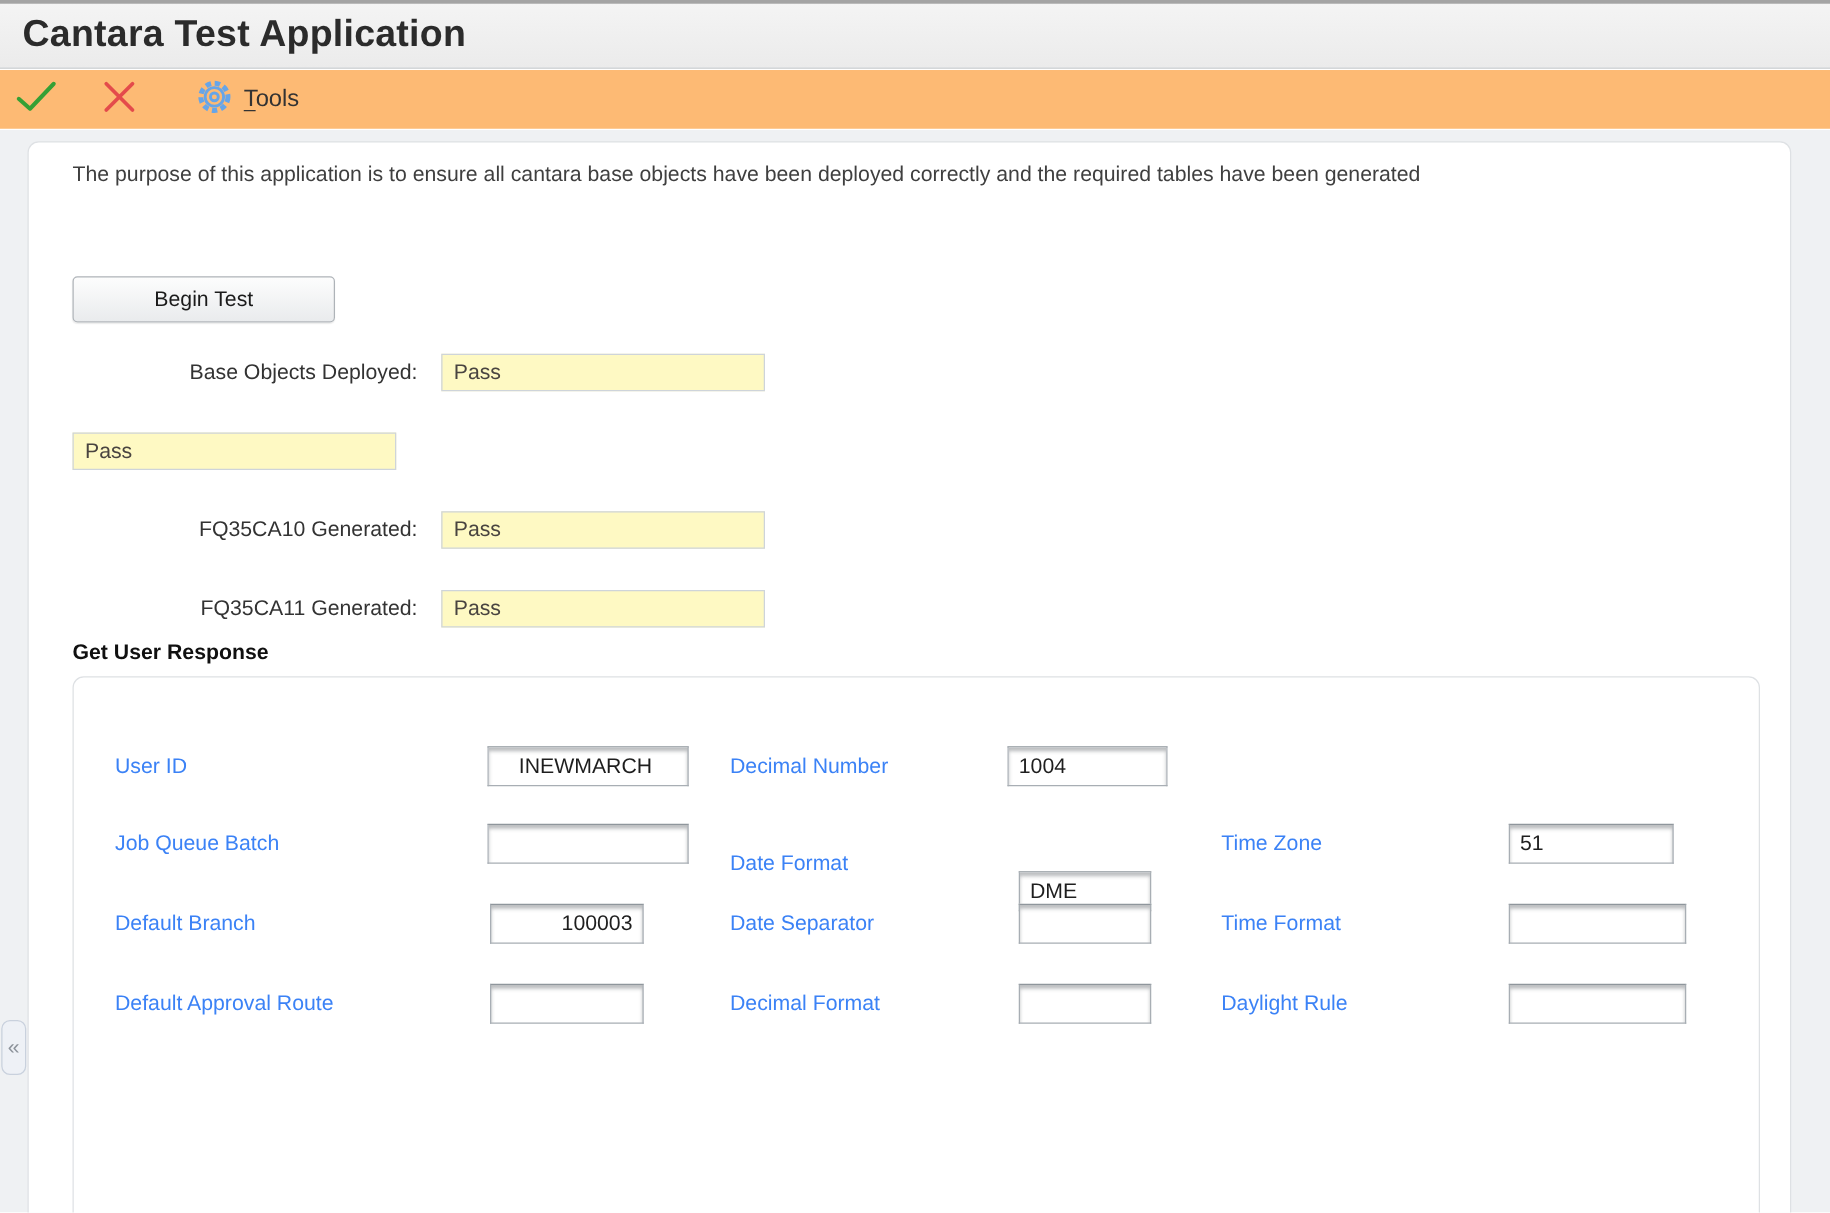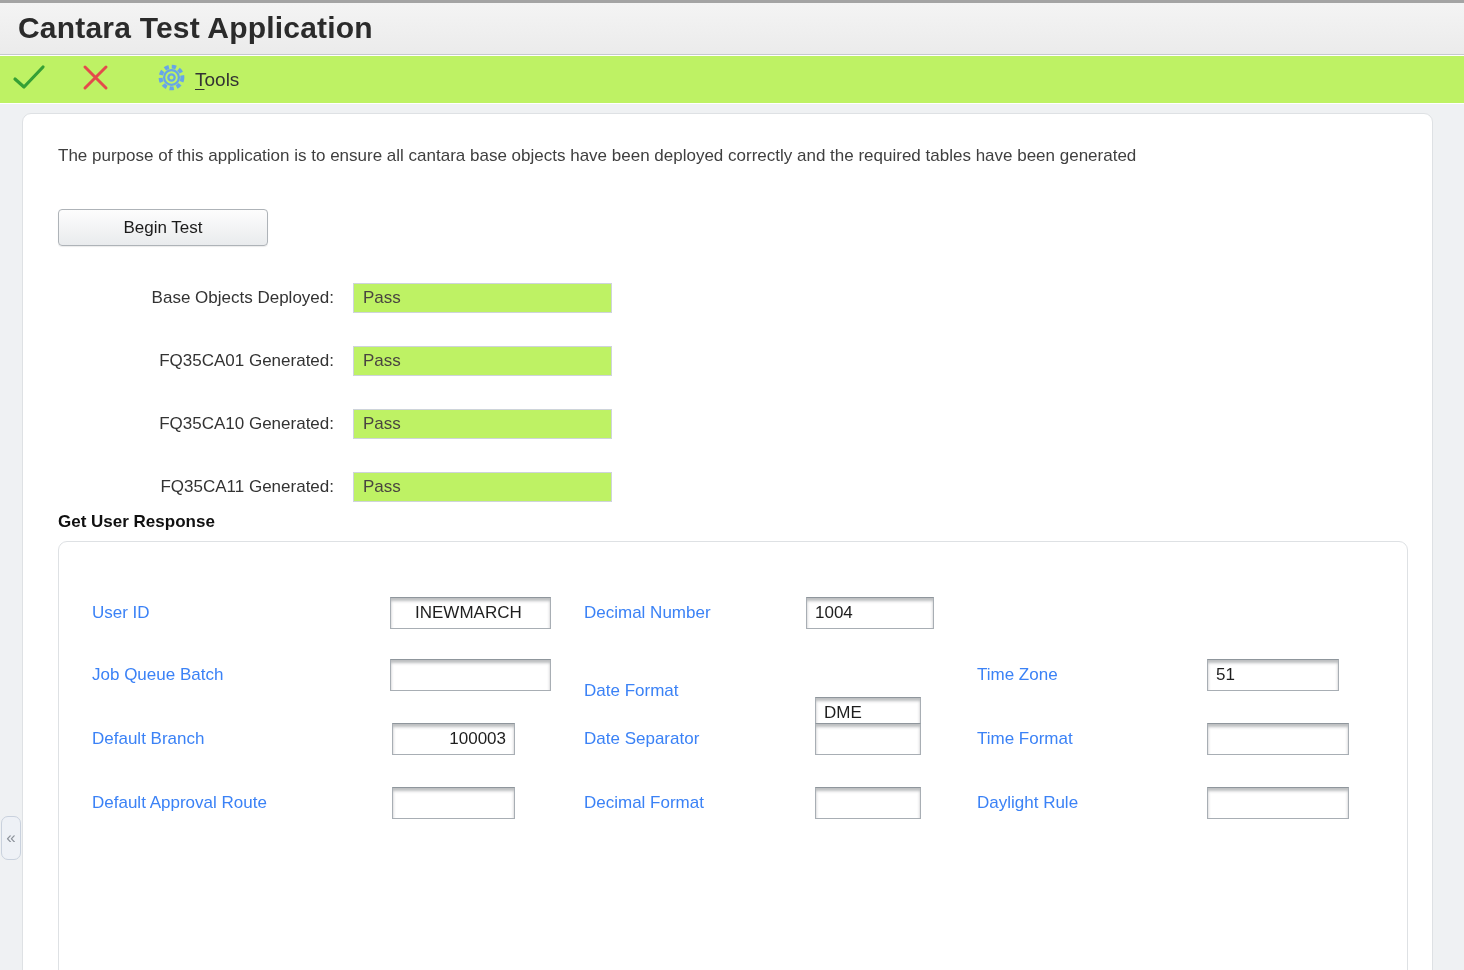--- a/index.html
+++ b/index.html
@@ -17,21 +17,21 @@
     border-bottom:1px solid #c6cacd;
   }
   .titlebar h1 {
     font-size:30px; font-weight:bold; color:#2b2b2b;
     line-height:50px; padding-left:18px; letter-spacing:0.2px;
   }
 
   
   .toolbar {
     position:absolute; left:0; top:56px; right:0; height:47px;
-    background:#bef264; display:flex; align-items:center;
+    background:#fdba74; display:flex; align-items:center;
   }
   .tb-btn {
     display:flex; align-items:center; justify-content:center;
     height:40px; padding:0 8px; cursor:pointer; border-radius:4px;
   }
   .tb-ok { margin-left:4px; }
   .tb-cancel { margin-left:18px; }
   .tb-tools { margin-left:30px; gap:9px; }
   .tools-label { font-size:19px; color:#333; }
   .tools-label .mn { text-decoration:underline; text-underline-offset:3px; }
@@ -40,41 +40,41 @@
   .workspace {
     position:absolute; left:0; top:104px; right:0; bottom:0;
     background:#eff1f3;
   }
   .panel {
     position:absolute; left:22px; top:9px; right:31px; bottom:-12px;
     background:#ffffff; border:1px solid #dee1e4; border-radius:9px;
   }
 
   .description {
-    position:absolute; left:35px; top:30px; width:1300px;
+    position:absolute; left:35px; top:14px; width:1300px;
     font-size:17px; line-height:23px; color:#3f3f3f;
   }
 
   .begin-btn {
-    position:absolute; left:35px; top:95px; width:210px; height:37px;
+    position:absolute; left:35px; top:107px; width:210px; height:37px;
     font-family:inherit; font-size:17px; color:#1b1b1b;
     background:linear-gradient(#fdfdfd,#e9ebed);
     border:1px solid #aeb3b8; border-radius:4px; cursor:pointer;
     box-shadow:0 1px 1px rgba(0,0,0,0.08);
   }
 
   
   .status-row { position:absolute; left:35px; height:30px; display:flex; align-items:center; }
   .status-row .s-label {
     width:295px; text-align:right; padding-right:19px;
     font-size:17px; color:#333333;
   }
   .status-row .s-value {
     width:259px; height:30px; display:flex; align-items:center;
-    background:#bef264; border:1px solid #ced4da;
+    background:#fef9c3; border:1px solid #ced4da;
     padding-left:9px; font-size:17px; color:#494440;
   }
   .sr-0 { top:169px; } .sr-1 { top:232px; } .sr-2 { top:295px; } .sr-3 { top:358px; }
 
   
   .group-title {
     position:absolute; left:35px; top:398px;
     font-size:17px; font-weight:bold; color:#101010;
   }
   .groupbox {
@@ -165,21 +165,20 @@
 
     <p class="description">The purpose of this application is to ensure all cantara base objects have been deployed correctly and the required tables have been generated</p>
 
     <button class="begin-btn">Begin Test</button>
 
     <div class="status-row sr-0">
       <span class="s-label">Base Objects Deployed:</span>
       <span class="s-value">Pass</span>
     </div>
     <div class="status-row sr-1">
-      <span class="s-label">FQ35CA01 Generated:</span>
       <span class="s-value">Pass</span>
     </div>
     <div class="status-row sr-2">
       <span class="s-label">FQ35CA10 Generated:</span>
       <span class="s-value">Pass</span>
     </div>
     <div class="status-row sr-3">
       <span class="s-label">FQ35CA11 Generated:</span>
       <span class="s-value">Pass</span>
     </div>

